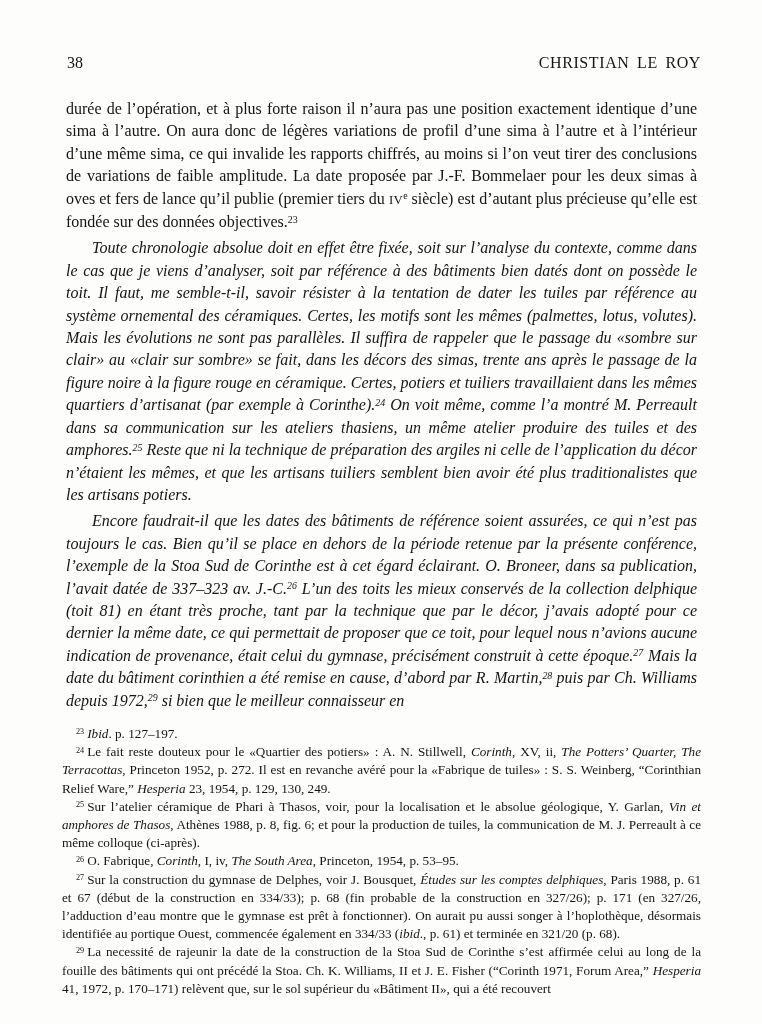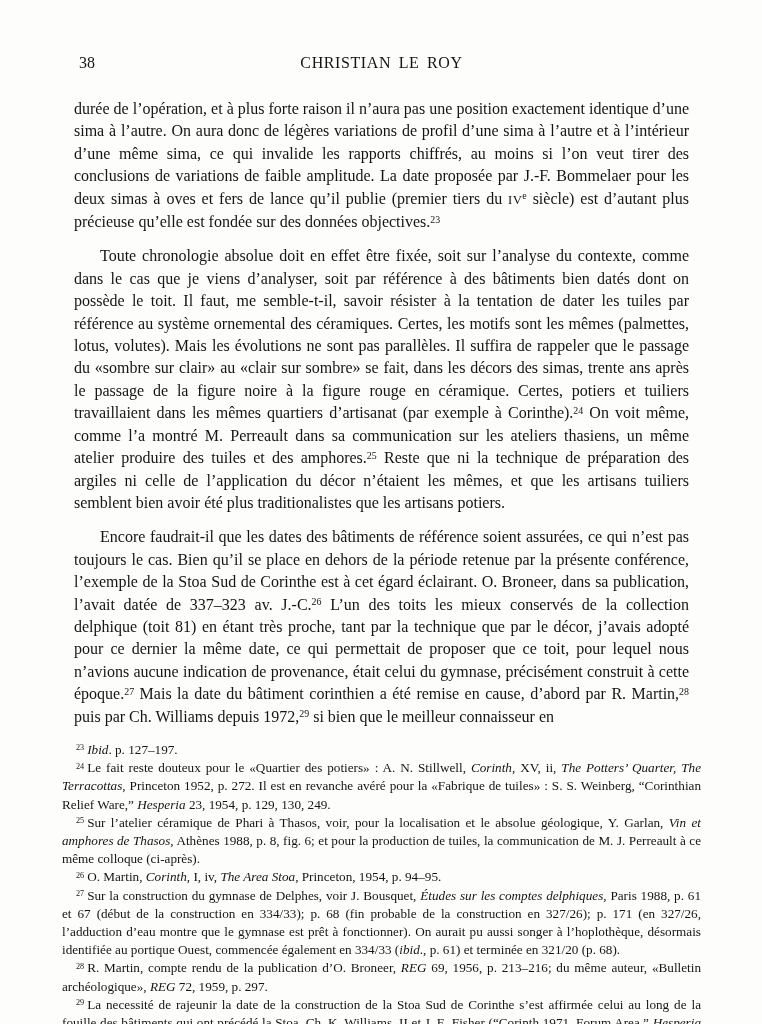--- a/index.html
+++ b/index.html
@@ -22,36 +22,36 @@
     top: 54px;
     width: 639px;
   }
   .runhead {
     position: relative;
     height: 20px;
     font-size: 16px;
   }
   .page-num {
     position: absolute;
-    left: 17px;
+    left: 5px;
     top: 0;
   }
   .run-title {
-    text-align: center;
+    text-align: right;
     letter-spacing: 0.6px;
     word-spacing: 3px;
   }
   .bodytext {
     margin-top: 24px;
     font-size: 16px;
     line-height: 22.4px;
     text-align: justify;
   }
-  .para { margin: 12px; }
-  .para.indent { text-indent: 26px; }
+  .para { margin: 4px; }
+  .para.indent { text-indent: 26px; font-style: italic; }
   sup {
     font-size: 62%;
     line-height: 0;
     vertical-align: baseline;
     position: relative;
     top: -0.45em;
   }
   .sc {
     text-transform: uppercase;
     font-size: 0.8em;
@@ -78,19 +78,18 @@
     </div>
     <div class="bodytext">
         <p class="para"><span>durée de l’opération, et à plus forte raison il n’aura pas une position exactement identique d’une sima à l’autre. On aura donc de légères variations de profil d’une sima à l’autre et à l’intérieur d’une même sima, ce qui invalide les rapports chiffrés, au moins si l’on veut tirer des conclusions de variations de faible amplitude. La date proposée par J.-F. Bommelaer pour les deux simas à oves et fers de lance qu’il publie (premier tiers du </span><span class="sc">iv</span><sup>e</sup><span> siècle) est d’autant plus précieuse qu’elle est fondée sur des données objectives.</span><sup>23</sup></p>
         <p class="para indent"><span>Toute chronologie absolue doit en effet être fixée, soit sur l’analyse du contexte, comme dans le cas que je viens d’analyser, soit par référence à des bâtiments bien datés dont on possède le toit. Il faut, me semble-t-il, savoir résister à la tentation de dater les tuiles par référence au système ornemental des céramiques. Certes, les motifs sont les mêmes (palmettes, lotus, volutes). Mais les évolutions ne sont pas parallèles. Il suffira de rappeler que le passage du «sombre sur clair» au «clair sur sombre» se fait, dans les décors des simas, trente ans après le passage de la figure noire à la figure rouge en céramique. Certes, potiers et tuiliers travaillaient dans les mêmes quartiers d’artisanat (par exemple à Corinthe).</span><sup>24</sup><span> On voit même, comme l’a montré M. Perreault dans sa communication sur les ateliers thasiens, un même atelier produire des tuiles et des amphores.</span><sup>25</sup><span> Reste que ni la technique de préparation des argiles ni celle de l’application du décor n’étaient les mêmes, et que les artisans tuiliers semblent bien avoir été plus traditionalistes que les artisans potiers.</span></p>
         <p class="para indent"><span>Encore faudrait-il que les dates des bâtiments de référence soient assurées, ce qui n’est pas toujours le cas. Bien qu’il se place en dehors de la période retenue par la présente conférence, l’exemple de la Stoa Sud de Corinthe est à cet égard éclairant. O. Broneer, dans sa publication, l’avait datée de 337–323 av. J.-C.</span><sup>26</sup><span> L’un des toits les mieux conservés de la collection delphique (toit 81) en étant très proche, tant par la technique que par le décor, j’avais adopté pour ce dernier la même date, ce qui permettait de proposer que ce toit, pour lequel nous n’avions aucune indication de provenance, était celui du gymnase, précisément construit à cette époque.</span><sup>27</sup><span> Mais la date du bâtiment corinthien a été remise en cause, d’abord par R. Martin,</span><sup>28</sup><span> puis par Ch. Williams depuis 1972,</span><sup>29</sup><span> si bien que le meilleur connaisseur en</span></p>
       </div>
     <div class="footnotes">
         <p class="fn"><sup>23</sup><i>Ibid</i><span>. p. 127–197.</span></p>
         <p class="fn"><sup>24</sup><span>Le fait reste douteux pour le «Quartier des potiers» : A. N. Stillwell, </span><i>Corinth</i><span>, XV, ii, </span><i>The Potters’ Quarter, The Terracottas</i><span>, Princeton 1952, p. 272. Il est en revanche avéré pour la «Fabrique de tuiles» : S. S. Weinberg, “Corinthian Relief Ware,” </span><i>Hesperia</i><span> 23, 1954, p. 129, 130, 249.</span></p>
         <p class="fn"><sup>25</sup><span>Sur l’atelier céramique de Phari à Thasos, voir, pour la localisation et le absolue géologique, Y. Garlan, </span><i>Vin et amphores de Thasos</i><span>, Athènes 1988, p. 8, fig. 6; et pour la production de tuiles, la communication de M. J. Perreault à ce même colloque (ci-après).</span></p>
-        <p class="fn"><sup>26</sup><span>O. Martin, </span><i>Corinth</i><span>, I, iv, </span><i>The Area Stoa</i><span>, Princeton, 1954, p. 94–95.</span></p>
+        <p class="fn"><sup>26</sup><span>O. Fabrique, </span><i>Corinth</i><span>, I, iv, </span><i>The South Area</i><span>, Princeton, 1954, p. 53–95.</span></p>
         <p class="fn"><sup>27</sup><span>Sur la construction du gymnase de Delphes, voir J. Bousquet, </span><i>Études sur les comptes delphiques</i><span>, Paris 1988, p. 61 et 67 (début de la construction en 334/33); p. 68 (fin probable de la construction en 327/26); p. 171 (en 327/26, l’adduction d’eau montre que le gymnase est prêt à fonctionner). On aurait pu aussi songer à l’hoplothèque, désormais identifiée au portique Ouest, commencée également en 334/33 (</span><i>ibid</i><span>., p. 61) et terminée en 321/20 (p. 68).</span></p>
-        <p class="fn"><sup>28</sup><span>R. Martin, compte rendu de la publication d’O. Broneer, </span><i>REG</i><span> 69, 1956, p. 213–216; du même auteur, «Bulletin archéologique», </span><i>REG</i><span> 72, 1959, p. 297.</span></p>
         <p class="fn"><sup>29</sup><span>La necessité de rajeunir la date de la construction de la Stoa Sud de Corinthe s’est affirmée celui au long de la fouille des bâtiments qui ont précédé la Stoa. Ch. K. Williams, II et J. E. Fisher (“Corinth 1971, Forum Area,” </span><i>Hesperia</i><span> 41, 1972, p. 170–171) relèvent que, sur le sol supérieur du «Bâtiment II», qui a été recouvert</span></p>
       </div>
   </div>
 </div>
 
 </body></html>

